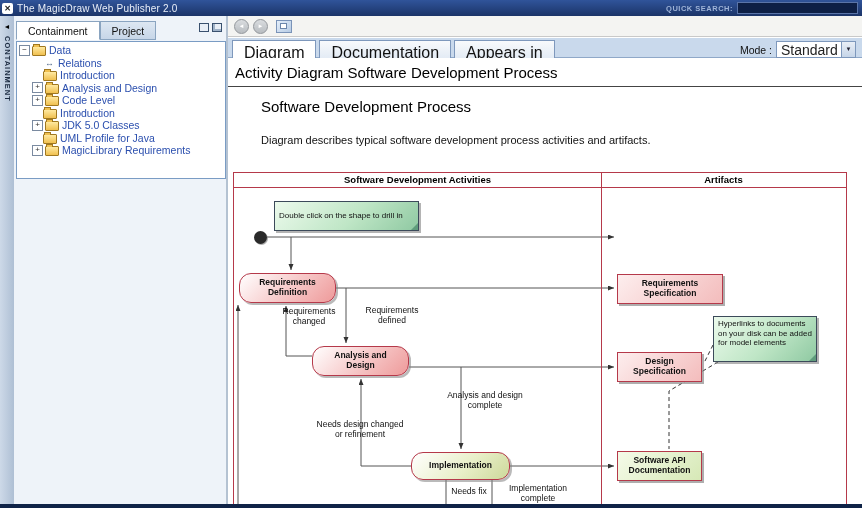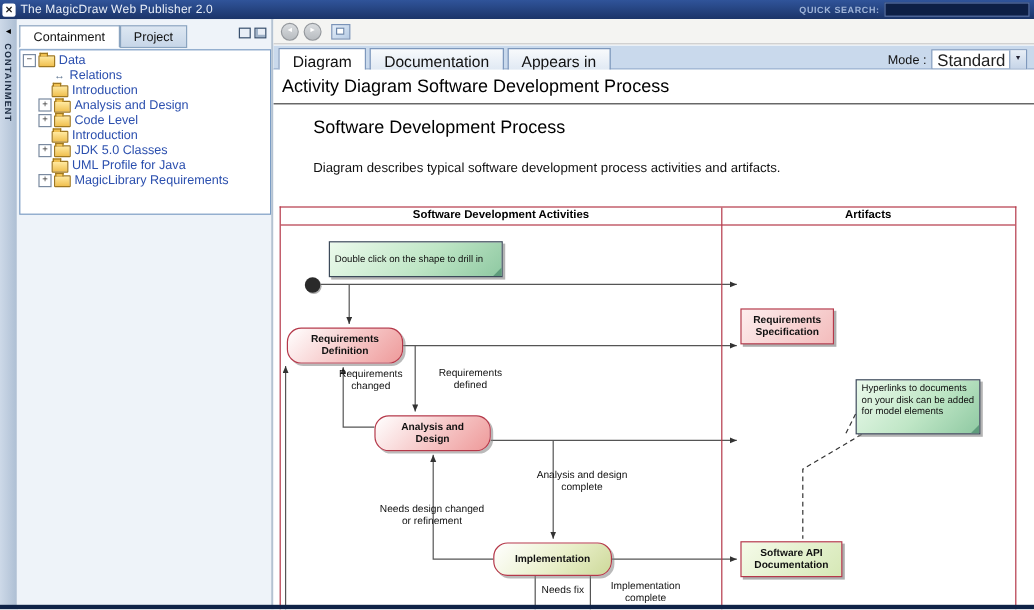--- a/index.html
+++ b/index.html
@@ -55,21 +55,21 @@
   .tb-round{width:13px;height:13px;border-radius:50%;border:1px solid #93979c;
     background:linear-gradient(#dadde0,#b8bcc0);color:#fff;font-size:6px;line-height:12px;
     text-align:center;cursor:pointer;}
   .tb-img{width:14px;height:11px;border:1px solid #7a93b8;margin-left:4px;
     background:linear-gradient(135deg,#e4eefa,#b6cbe4);position:relative;cursor:pointer;}
   .tb-img::after{content:"";position:absolute;left:3px;top:2px;width:5px;height:4px;background:#fff;border:1px solid #6b86ab;}
 
   .tabbar{position:absolute;left:0;top:22px;width:634px;height:20px;background:#c9d9ec;
     border-bottom:1px solid #8fa8c8;box-sizing:border-box;}
   .tabs{position:absolute;left:4px;top:2px;display:flex;gap:3px;}
-  .tab{padding:3px 11px 2px 11px;font-size:13px;color:#111;border:1px solid #7e98bc;
+  .tab{padding:3px 11px 2px 11px;font-size:16px;color:#111;border:1px solid #7e98bc;
     background:linear-gradient(#f8fafc,#dce6f2);cursor:pointer;}
   .tab.active{background:#fff;}
   .mode-area{position:absolute;right:6px;top:3px;display:flex;align-items:center;gap:4px;}
   .mode-label{font-size:10.5px;color:#111;}
   .mode-select{display:flex;align-items:center;width:78px;height:15px;background:#fff;
     border:1px solid #7e98bc;cursor:pointer;}
   .mode-value{flex:1;font-size:14px;padding-left:4px;color:#222;}
   .mode-arrow{width:13px;height:100%;background:linear-gradient(#e8eef6,#c6d5e8);
     border-left:1px solid #7e98bc;font-size:6px;line-height:15px;text-align:center;color:#223;}
 
@@ -110,21 +110,21 @@
   .act-impl{left:177px;top:279px;width:99px;height:28px;}
 
   .artifact{position:absolute;border:1px solid #b5394a;
     display:flex;align-items:center;justify-content:center;text-align:center;
     font-size:8.5px;font-weight:bold;color:#111;line-height:1.15;padding:0 6px;box-sizing:border-box;
     box-shadow:2px 2px 0 rgba(130,130,130,.65);cursor:pointer;}
   .art-yellow{background:linear-gradient(135deg,#fdfdec 0%,#eef0c4 100%);}
   .art-pink{background:linear-gradient(135deg,#fdeeee 0%,#f3bcbc 100%);}
   .art-green{background:linear-gradient(135deg,#f5fbe9 0%,#d6e8b6 100%);}
   .art-plan{left:383px;top:50px;width:85px;height:27px;}
-  .art-reqspec{left:383px;top:84px;width:78px;height:30px;}
+  .art-reqspec{left:383px;top:101px;width:106px;height:30px;}
   .art-design{left:383px;top:179px;width:85px;height:30px;}
   .art-api{left:383px;top:278px;width:85px;height:30px;}
 
   .edge-label{position:absolute;font-size:8.5px;color:#111;text-align:center;line-height:1.15;}
   .lbl-changed{left:42px;top:134px;width:66px;}
   .lbl-defined{left:122px;top:133px;width:72px;}
   .lbl-analysis{left:210px;top:218px;width:82px;}
   .lbl-needsdesign{left:78px;top:247px;width:96px;}
   .lbl-needsfix{left:214px;top:314px;width:42px;}
   .lbl-implcomplete{left:264px;top:311px;width:80px;}
@@ -272,20 +272,21 @@
         <div class="initial-node"></div>
 
         <div class="note note1">Double click on the shape to drill in</div>
         <div class="note note2">Hyperlinks to documents on your disk can be added for model elements</div>
 
         <div class="activity act-pink act-reqdef">Requirements Definition</div>
         <div class="activity act-pink act-analysis">Analysis and Design</div>
         <div class="activity act-green act-impl">Implementation</div>
 
         <div class="artifact art-pink art-reqspec">Requirements Specification</div>
+        <div class="artifact art-pink art-design">Design Specification</div>
         <div class="artifact art-green art-api">Software API Documentation</div>
 
         <div class="edge-label lbl-changed">Requirements changed</div>
         <div class="edge-label lbl-defined">Requirements defined</div>
         <div class="edge-label lbl-analysis">Analysis and design complete</div>
         <div class="edge-label lbl-needsdesign">Needs design changed or refinement</div>
         <div class="edge-label lbl-needsfix">Needs fix</div>
         <div class="edge-label lbl-implcomplete">Implementation complete</div>
       </div>
     </div>

